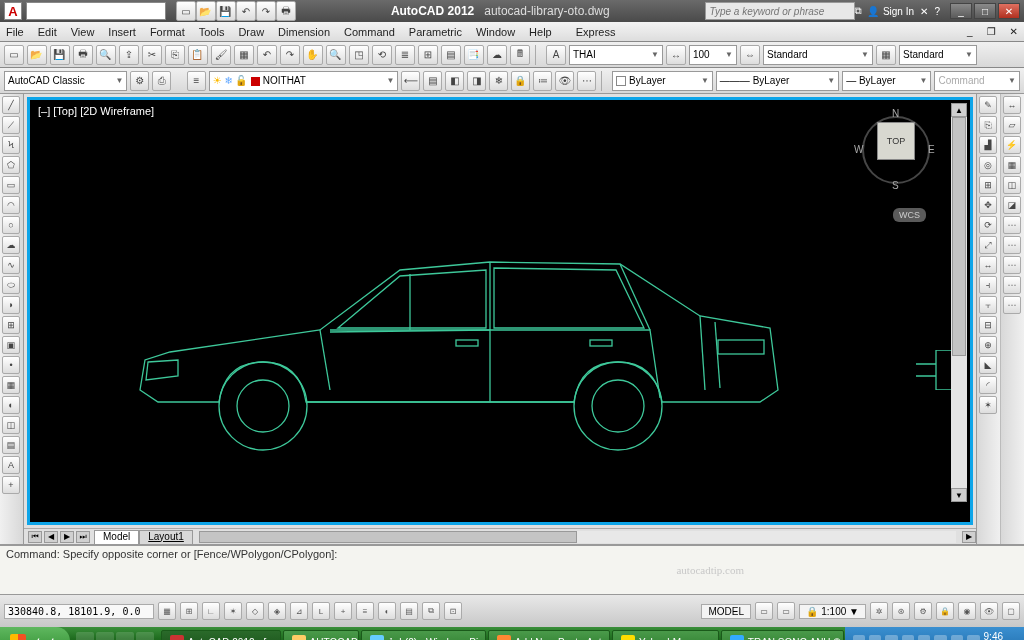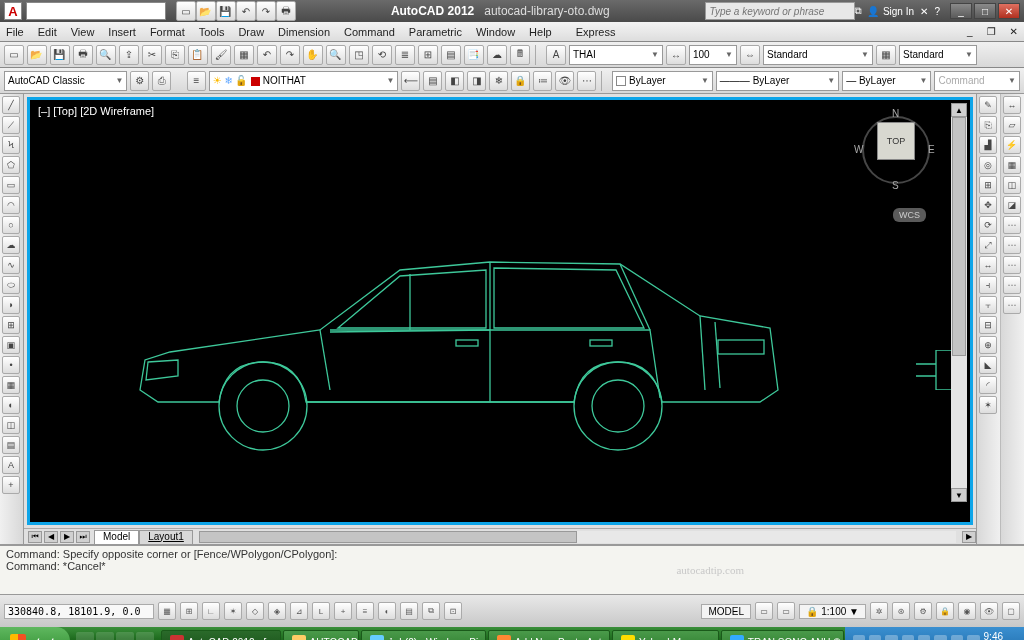--- a/index.html
+++ b/index.html
@@ -336,21 +336,20 @@
     <div class="tbtn">⋯</div>
     <div class="tbtn">⋯</div>
     <div class="tbtn">⋯</div>
     <div class="tbtn">⋯</div>
     <div class="tbtn">⋯</div>
   </div>
 </div>
 
 <div class="cmd">
   <div class="line">Command: Specify opposite corner or [Fence/WPolygon/CPolygon]:</div>
-  <div class="line">Command: *Cancel*</div>
   <div class="wm">autocadtip.com</div>
 </div>
 
 <div class="status">
   <div class="coords">330840.8, 18101.9, 0.0</div>
   <div class="sbtn">▦</div>
   <div class="sbtn">⊞</div>
   <div class="sbtn">∟</div>
   <div class="sbtn">✶</div>
   <div class="sbtn">◇</div>

